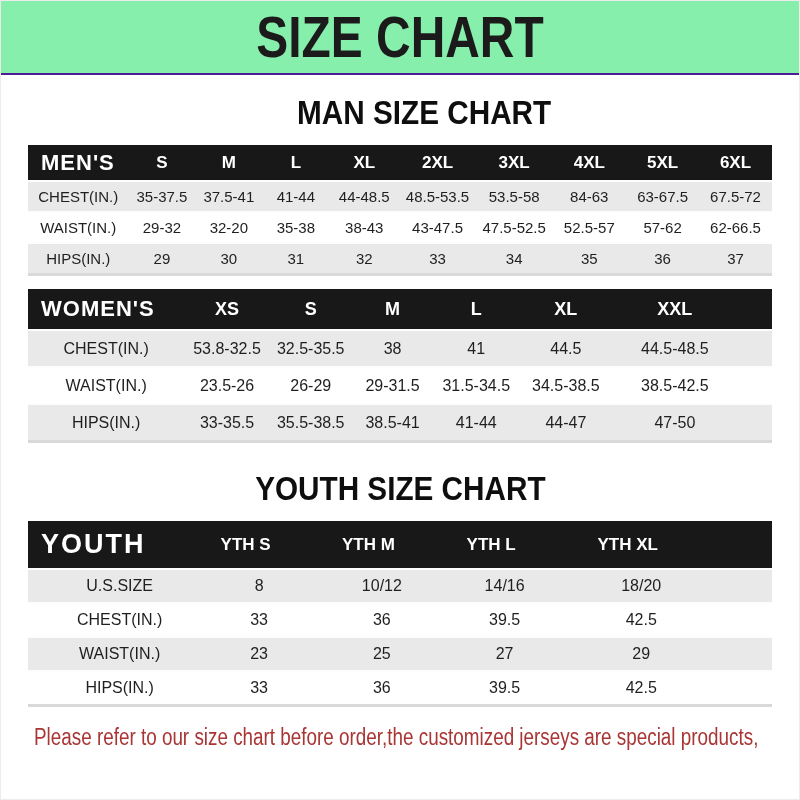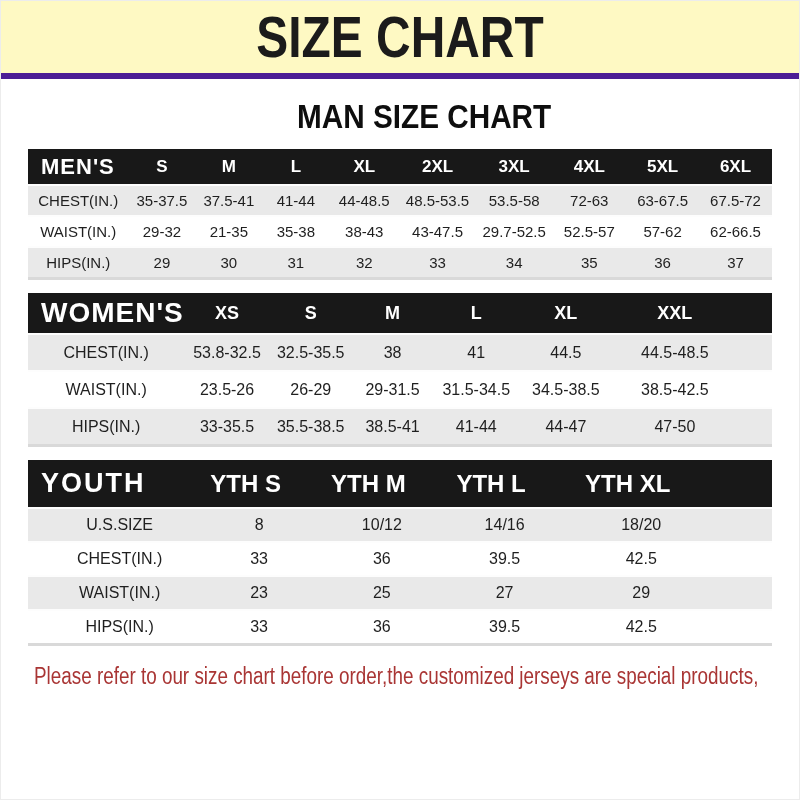--- a/index.html
+++ b/index.html
@@ -4,23 +4,23 @@
 <style>
   html,body { margin:0; padding:0; background:#fff; }
   .page {
     width:800px; height:800px; box-sizing:border-box;
     border:1px solid #ececec; overflow:hidden;
     background:#fff;
     font-family:"Liberation Sans", sans-serif;
   }
   
   .banner {
-    height:72px; background:#fef9c3;
+    height:72px; background:#86efac;
     display:flex; align-items:center; justify-content:center;
-    border-bottom:6px solid #4c1d95;
+    border-bottom:2px solid #4c1d95;
   }
   .banner-text {
     font-size:57px; font-weight:bold; color:#1b1b1b;
     transform:scaleX(0.84); letter-spacing:0px; white-space:nowrap;
   }
   
   .sec-title { text-align:center; margin:0; }
   .sec-title span {
     display:inline-block; font-weight:bold; color:#0e0e0e;
     font-size:33px; transform:scaleX(0.9); white-space:nowrap;
@@ -46,26 +46,26 @@
   tr.r-b td { background:#ffffff; }
   tbody td { border-top:2px solid #fdfdfd; }
 
   
   .t-man th { height:33px; font-size:17px; }
   .t-man th.corner { font-size:22px;margin-top:20px; }
   .t-man td { height:27px; font-size:15px; }
 
   
   .t-women th { height:38px; font-size:18px; }
-  .t-women th.corner { font-size:28px; }
+  .t-women th.corner { font-size:22px; }
   .t-women td { height:33px; font-size:16px; }
   .t-women th:last-child, .t-women td:last-child { padding-right:36px; }
 
   
-  .t-youth th { height:45px; font-size:24px; }
+  .t-youth th { height:45px; font-size:17px; }
   .t-youth th.corner { font-size:27px; letter-spacing:2px; }
   .t-youth td { height:30px; font-size:16px;padding-left:28px; }
   .t-youth th:last-child, .t-youth td:last-child { padding-right:70px;text-align:center; }
 
   
   .note { margin:12px 0 0 33px; }
   .note-line {
     display:block; color:#A93534; font-size:23px;
     line-height:37px; transform:scaleX(0.82); transform-origin:left center;
     white-space:nowrap;
@@ -113,32 +113,32 @@
     </thead>
     <tbody>
       <tr class="r-a">
         <td>CHEST(IN.)</td>
         <td>35-37.5</td>
         <td>37.5-41</td>
         <td>41-44</td>
         <td>44-48.5</td>
         <td>48.5-53.5</td>
         <td>53.5-58</td>
-        <td>72-63</td>
+        <td>84-63</td>
         <td>63-67.5</td>
         <td>67.5-72</td>
       </tr>
       <tr class="r-b">
         <td>WAIST(IN.)</td>
         <td>29-32</td>
-        <td>21-35</td>
+        <td>32-20</td>
         <td>35-38</td>
         <td>38-43</td>
         <td>43-47.5</td>
-        <td>29.7-52.5</td>
+        <td>47.5-52.5</td>
         <td>52.5-57</td>
         <td>57-62</td>
         <td>62-66.5</td>
       </tr>
       <tr class="r-a">
         <td>HIPS(IN.)</td>
         <td>29</td>
         <td>30</td>
         <td>31</td>
         <td>32</td>
@@ -197,20 +197,23 @@
         <td>33-35.5</td>
         <td>35.5-38.5</td>
         <td>38.5-41</td>
         <td>41-44</td>
         <td>44-47</td>
         <td>47-50</td>
       </tr>
     </tbody>
   </table>
 
+  <h2 class="sec-title t-youth-title">
+    <span>YOUTH SIZE CHART</span>
+  </h2>
 
   <table class="size-table t-youth">
     <colgroup>
       <col style="width:21%">
         <col style="width:16.5%">
         <col style="width:16.5%">
       <col style="width:16.5%">
         <col style="width:29.5%">
     </colgroup>
     <thead>

